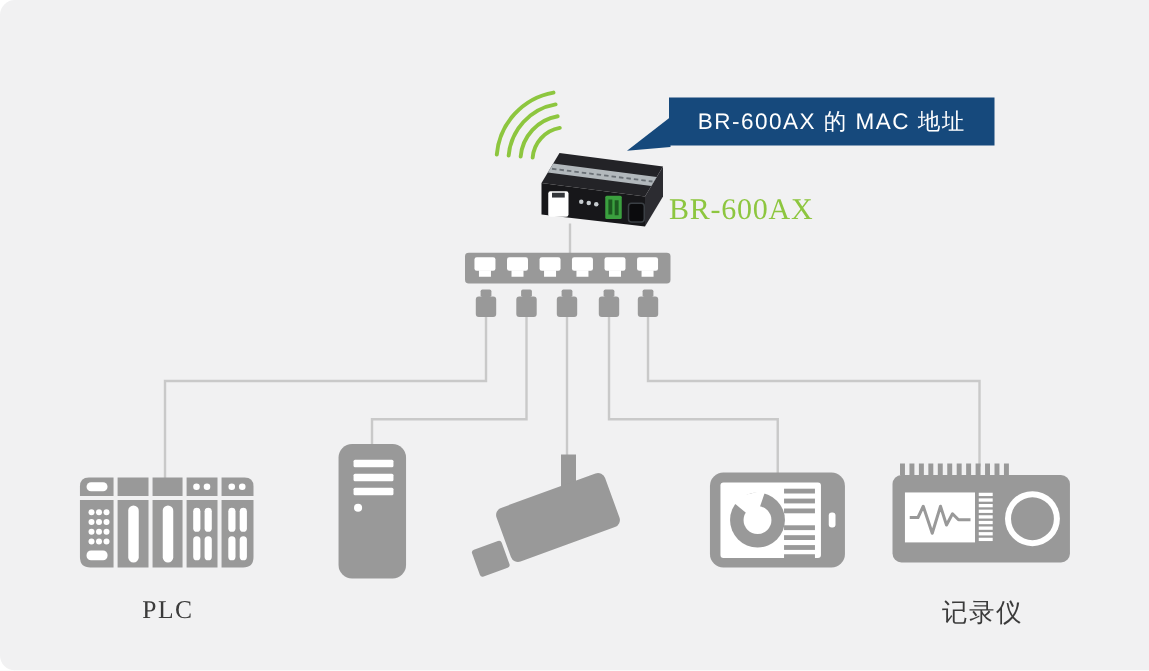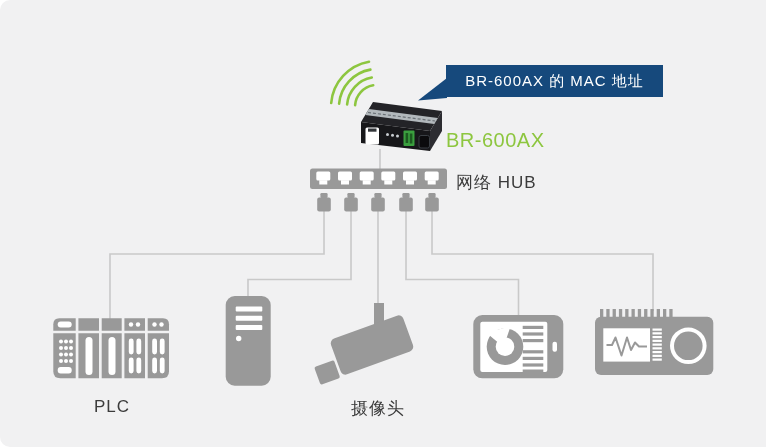--- a/index.html
+++ b/index.html
@@ -20,21 +20,21 @@
   .stage svg{position:absolute;left:0;top:0;}
   
   .ig{fill:var(--icon-gray);}
   .wh{fill:#ffffff;}
   .bgfill{fill:var(--background);}
   .cable{stroke:var(--cable-gray);stroke-width:1.6;fill:none;}
   .wifi{stroke:var(--accent-green);stroke-width:2.6;fill:none;stroke-linecap:round;}
   .wave{stroke:var(--icon-gray);stroke-width:2;fill:none;stroke-linejoin:round;}
   .navy{fill:var(--callout-navy);}
   
-  .lbl{position:absolute;color:var(--label-text);white-space:nowrap;}
+  .lbl{position:absolute;color:var(--label-text);white-space:nowrap;font-family:Liberation Serif, serif;}
   .callout-box{
     position:absolute;left:446px;top:65px;width:217px;height:32px;
     background:var(--callout-navy);color:#ffffff;font-size:15px;
     display:flex;align-items:center;justify-content:center;letter-spacing:1px;
   }
   .router-label{left:446px;top:129px;font-size:20px;color:var(--accent-green);letter-spacing:0.5px;}
   .hub-label{left:456px;top:171px;font-size:17px;letter-spacing:1px;}
   .dev-label{top:397px;width:140px;text-align:center;font-size:17px;letter-spacing:1px;}
 </style>
 </head>
@@ -222,16 +222,15 @@
       <circle class="wh" cx="688.3" cy="345.8" r="18.3"></circle>
       <circle class="ig" cx="688.3" cy="345.8" r="14.3"></circle>
     </g>
   </svg>
 
   <div class="callout-box">
     <span>BR-600AX 的 MAC 地址</span>
   </div>
 
   <div class="lbl router-label">BR-600AX</div>
-  <div class="lbl hub-label">网络 HUB</div>
   <div class="lbl dev-label" style="left:42px">PLC</div>
-  <div class="lbl dev-label" style="left:308px">摄像头</div>
+  <div class="lbl dev-label" style="left:585px">记录仪</div>
 </div>
 
 </body></html>

